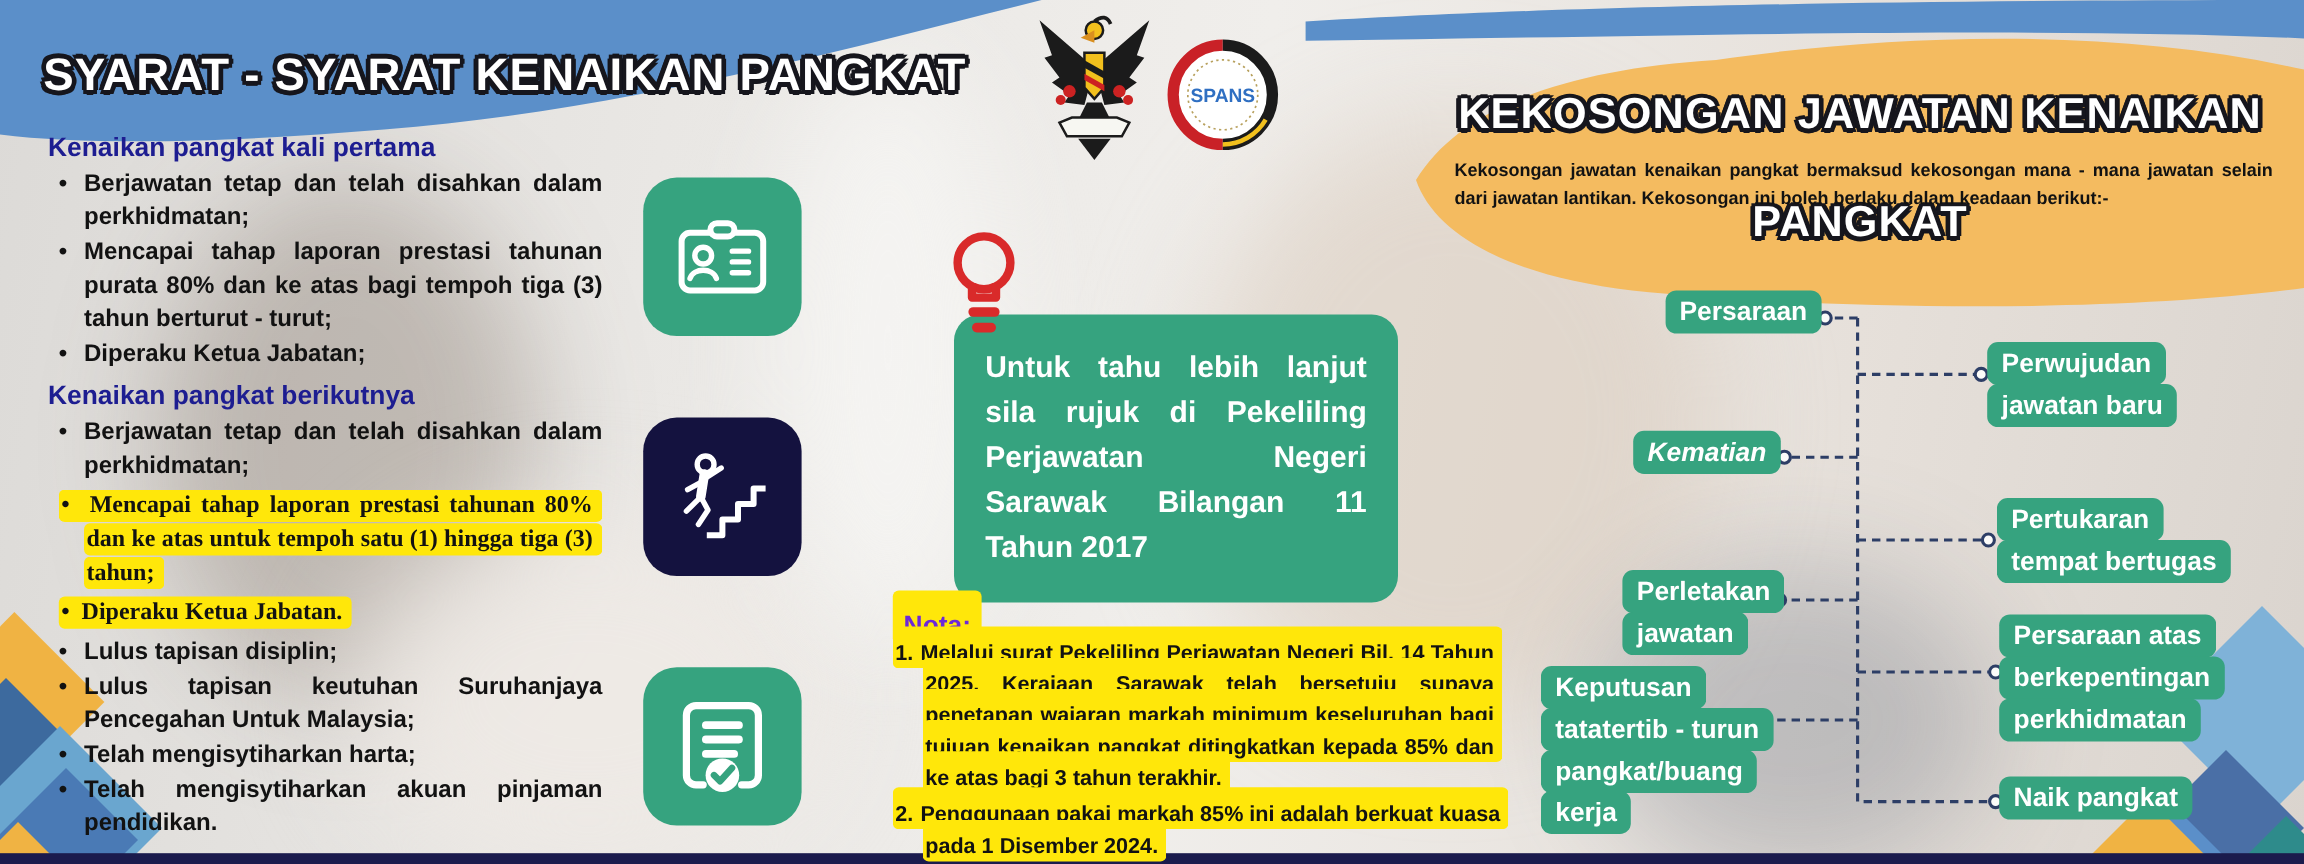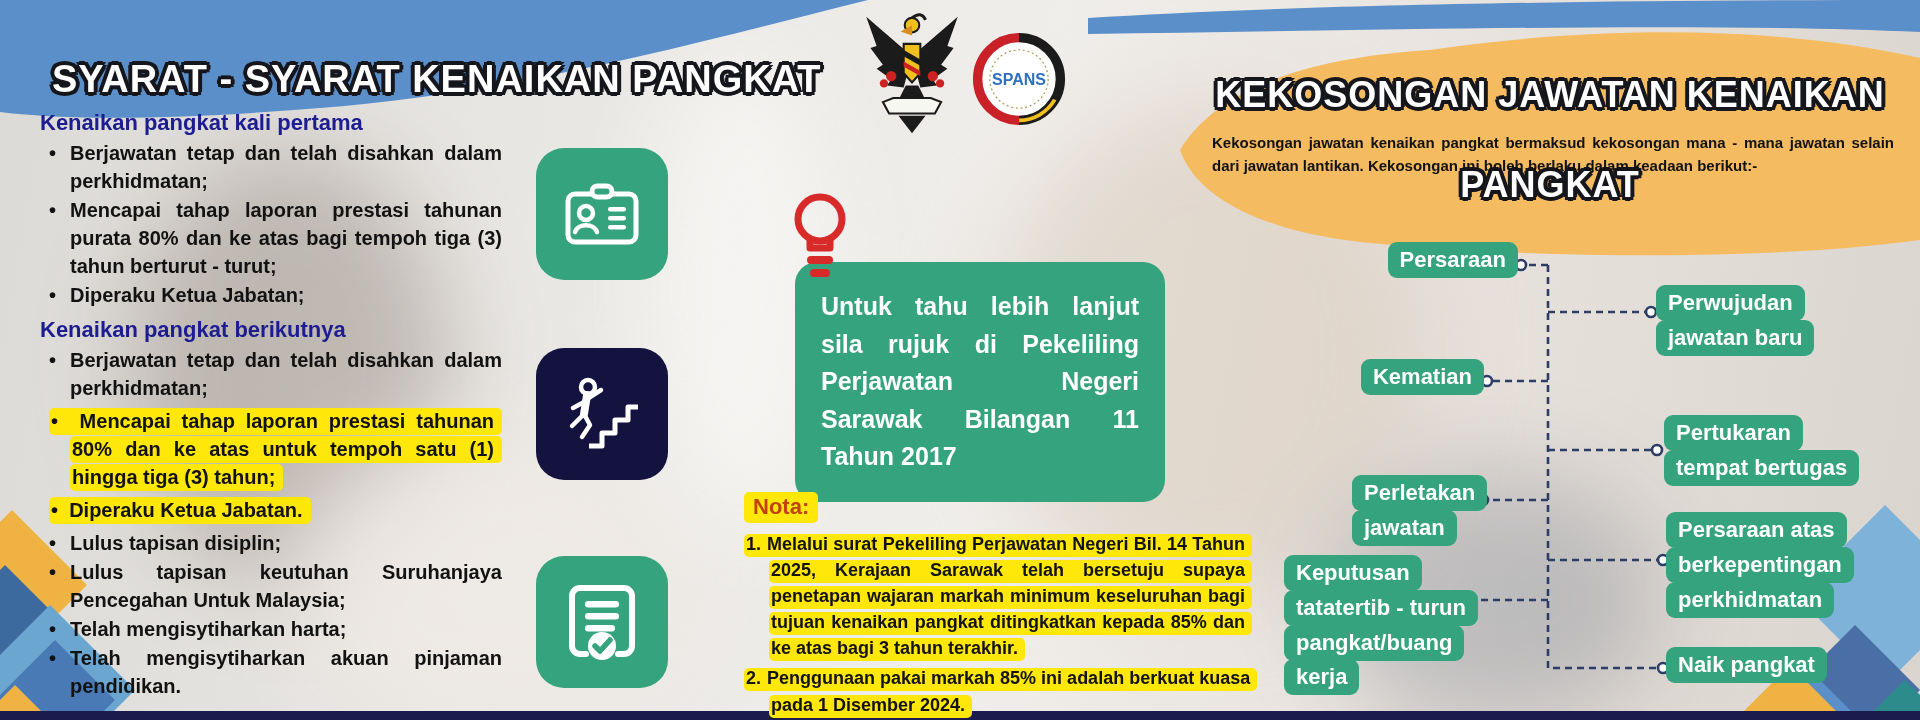--- a/index.html
+++ b/index.html
@@ -11,67 +11,67 @@
   .b2{left:290px;top:430px;width:400px;height:300px;background:rgba(238,234,229,.85);}
   .b3{left:990px;top:100px;width:440px;height:500px;background:rgba(216,202,188,.55);}
   .b4{left:1330px;top:470px;width:330px;height:260px;background:rgba(72,82,102,.25);}
   .b5{left:640px;top:40px;width:200px;height:500px;background:rgba(250,250,248,.6);}
   svg.deco{position:absolute;left:0;top:0;z-index:1;}
   
   .outlined{color:#fff;letter-spacing:1px;font-weight:bold;
     text-shadow:-3px -3px 0 #16161d,0 -3px 0 #16161d,3px -3px 0 #16161d,-3px 0 0 #16161d,
       3px 0 0 #16161d,-3px 3px 0 #16161d,0 3px 0 #16161d,3px 3px 0 #16161d,
       -4px 0 0 #16161d,4px 0 0 #16161d,0 4px 0 #16161d,0 -4px 0 #16161d;}
-  .title-left{position:absolute;left:36px;top:42px;font-size:38px;margin:16px;z-index:3;}
+  .title-left{position:absolute;left:36px;top:42px;font-size:38px;margin:0;z-index:3;}
   .title-right{position:absolute;left:1190px;top:26px;width:720px;text-align:center;
     font-size:36px;line-height:1.18;z-index:3;}
   .title-right .tline{display:block;margin-top:48px;}
   
   .col-left{position:absolute;left:40px;top:102px;width:462px;z-index:3;color:#121212;}
   .col-left h3{margin:8px 0 3px;font-size:22px;color:#1d1d91;}
   .col-left ul{margin:0;padding:0;list-style:none;font-size:20px;font-weight:bold;}
   .li{position:relative;padding-left:30px;text-align:justify;line-height:1.4;margin:1px 0;}
   .li::before{content:"\2022";position:absolute;left:9px;top:0;}
-  .li.hl{text-indent:-21px;margin:5px 0;}
+  .li.hl{text-indent:-21px;margin:5px 0;font-family:Liberation Serif, serif;}
   .li.hl::before{content:none;}
   .li.hl .txt{background:#ffe70a;-webkit-box-decoration-break:clone;box-decoration-break:clone;
     padding:2px 8px 3px 2px;border-radius:5px;}
   .li.hl .txt::before{content:"\2022\00a0\00a0";}
   
   .icon-tile{position:absolute;left:536px;width:132px;height:132px;border-radius:28px;
     display:flex;align-items:center;justify-content:center;z-index:3;}
   .t1{top:148px;background:#36a37f;}
   .t2{top:348px;background:#14123f;}
   .t3{top:556px;background:#36a37f;}
   
   .crest{position:absolute;left:860px;top:10px;z-index:3;}
   .spans{position:absolute;left:972px;top:32px;z-index:3;}
   
   .bulb{position:absolute;left:788px;top:192px;z-index:4;}
   .tip-box{position:absolute;left:795px;top:262px;width:370px;box-sizing:border-box;
     background:#36a37f;border-radius:22px;padding:26px 26px;z-index:3;
     color:#fff;font-size:25px;font-weight:bold;text-align:justify;line-height:1.5;}
   .nota-head{position:absolute;left:744px;top:492px;z-index:3;background:#ffe70a;
-    border-radius:5px;padding:2px 9px 3px;font-size:22px;font-weight:bold;color:#c2410c;}
+    border-radius:5px;padding:16px 9px 3px;font-size:22px;font-weight:bold;color:#6d28d9;}
   .nota-list{position:absolute;left:744px;top:527px;width:508px;margin:0;padding:0;list-style:none;
     z-index:3;font-size:18px;font-weight:bold;color:#121212;}
   .nota-item{padding-left:25px;text-indent:-25px;text-align:justify;line-height:1.45;margin:4px 0;}
   .ni{background:#ffe70a;-webkit-box-decoration-break:clone;box-decoration-break:clone;
-    padding:0 7px 3px 2px;border-radius:5px;}
+    padding:12px 7px 3px 2px;border-radius:5px;}
   .ni .num{padding-right:6px;}
   
   .intro-right{position:absolute;left:1212px;top:132px;width:682px;margin:0;z-index:3;
     font-size:15px;font-weight:bold;color:#121212;text-align:justify;line-height:1.5;}
   svg.connectors{position:absolute;left:1280px;top:230px;z-index:2;}
   .node{position:absolute;z-index:3;color:#fff;font-weight:bold;font-size:22px;line-height:1.58;}
   .node .pill{background:#36a37f;-webkit-box-decoration-break:clone;box-decoration-break:clone;
     padding:5px 12px 6px;border-radius:9px;}
   .nowrap{white-space:nowrap;}
   .nl0{right:402px;top:243px;}
-  .nl1{right:436px;top:360px;}
+  .nl1{right:436px;top:360px;font-style:italic;}
   .nl2{left:1352px;top:476px;width:140px;}
   .nl3{left:1284px;top:556px;width:196px;}
   .nr0{left:1656px;top:286px;width:172px;}
   .nr1{left:1664px;top:416px;width:202px;}
   .nr2{left:1666px;top:513px;width:210px;}
   .nr3{left:1666px;top:648px;}
 </style>
 </head>
 <body>
 

